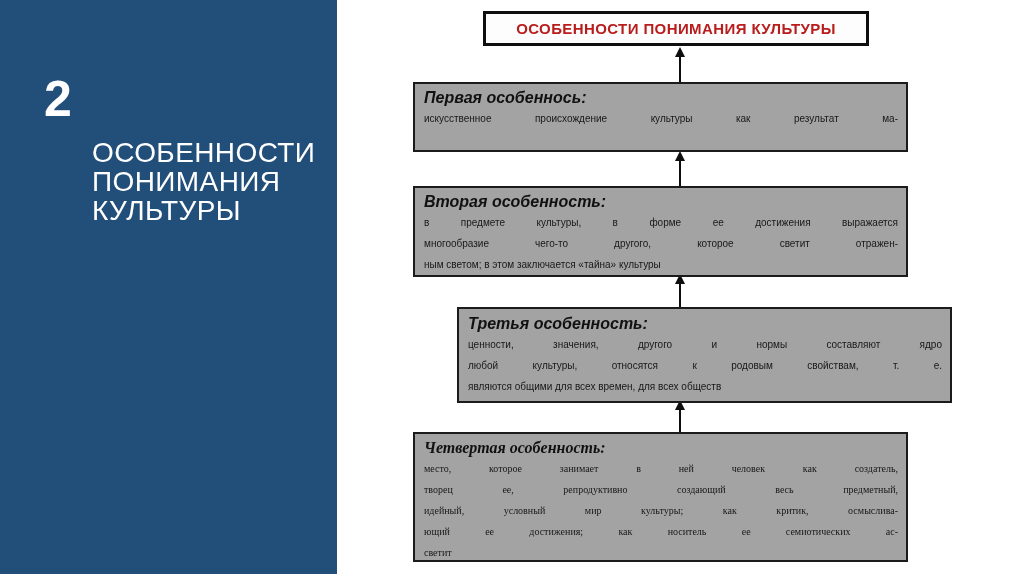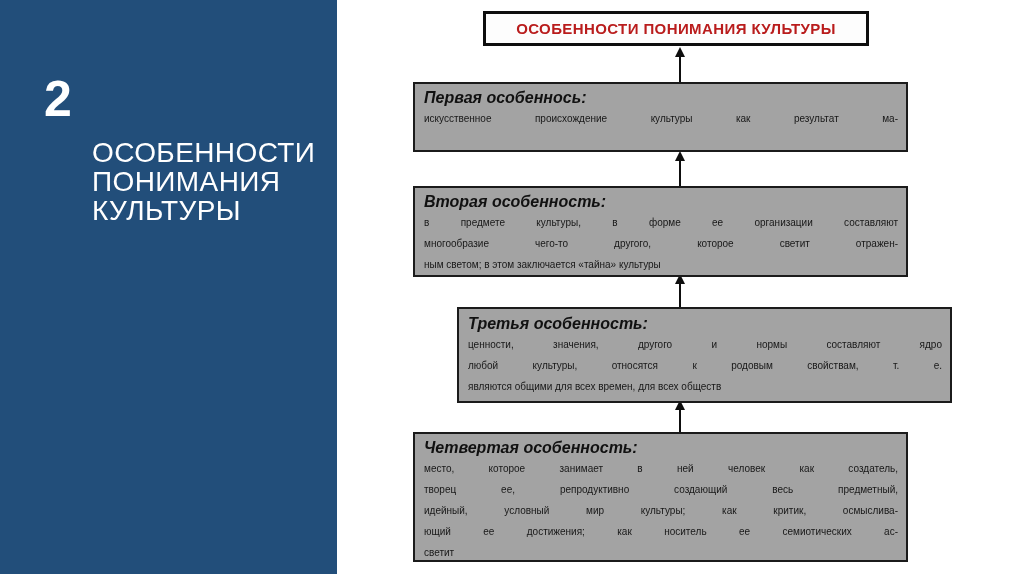--- a/index.html
+++ b/index.html
@@ -104,33 +104,33 @@
       <div class="arrow-shaft"></div>
     </div>
 
     <div class="fbox" style="top:82px;height:63px;">
       <div class="fbox-heading">Первая особеннось:</div>
       <div class="fbox-line jl">искусственное происхождение культуры как результат ма-</div>
     </div>
 
     <div class="fbox" style="top:186px;height:84px;">
       <div class="fbox-heading">Вторая особенность:</div>
-      <div class="fbox-line jl">в предмете культуры, в форме ее организации составляют</div>
+      <div class="fbox-line jl">в предмете культуры, в форме ее достижения выражается</div>
       <div class="fbox-line jl">многообразие чего-то другого, которое светит отражен-</div>
       <div class="fbox-line">ным светом; в этом  заключается «тайна» культуры</div>
     </div>
 
     <div class="fbox" style="top:307px;height:88px;padding-top:4px;margin-left:44px;">
       <div class="fbox-heading">Третья особенность:</div>
       <div class="fbox-line jl">ценности, значения, другого и нормы составляют ядро</div>
       <div class="fbox-line jl">любой культуры, относятся к родовым свойствам, т. е.</div>
       <div class="fbox-line">являются общими для всех времен, для всех обществ</div>
     </div>
 
-    <div class="fbox" style="top:432px;height:123px;">
+    <div class="fbox" style="top:432px;height:123px;font-family:Liberation Serif, serif;">
       <div class="fbox-heading">Четвертая особенность:</div>
       <div class="fbox-line jl">место, которое занимает в ней человек как создатель,</div>
       <div class="fbox-line jl">творец ее, репродуктивно создающий весь предметный,</div>
       <div class="fbox-line jl">идейный, условный мир культуры; как критик, осмыслива-</div>
       <div class="fbox-line jl">ющий ее достижения; как носитель ее семиотических ас-</div>
       <div class="fbox-line">светит</div>
     </div>
 
   </div>
 </div>

